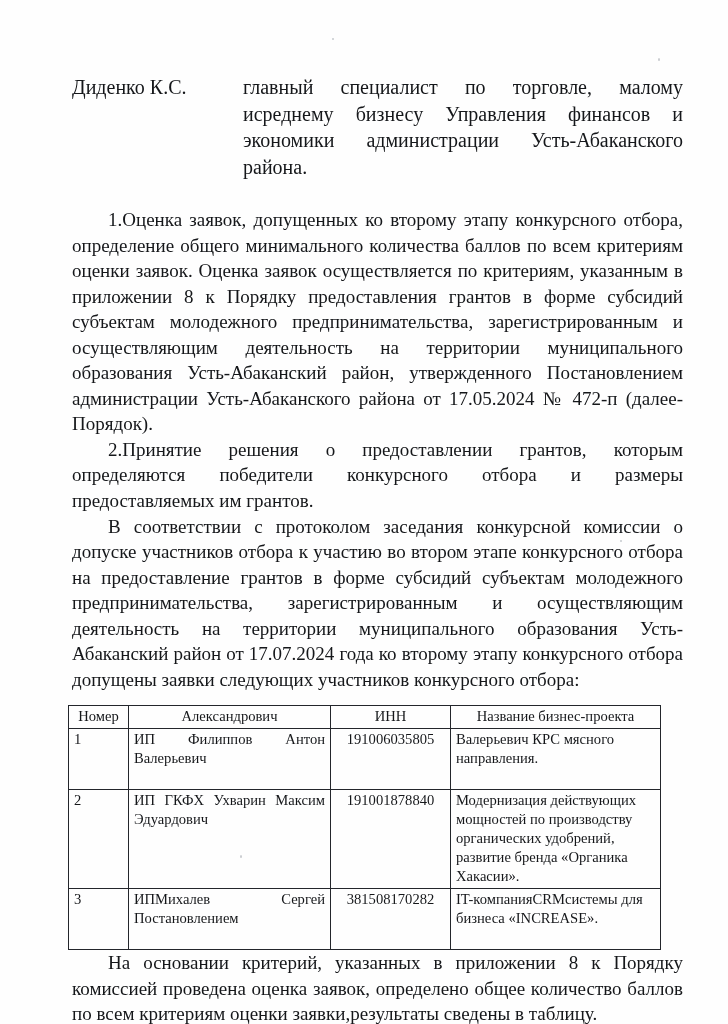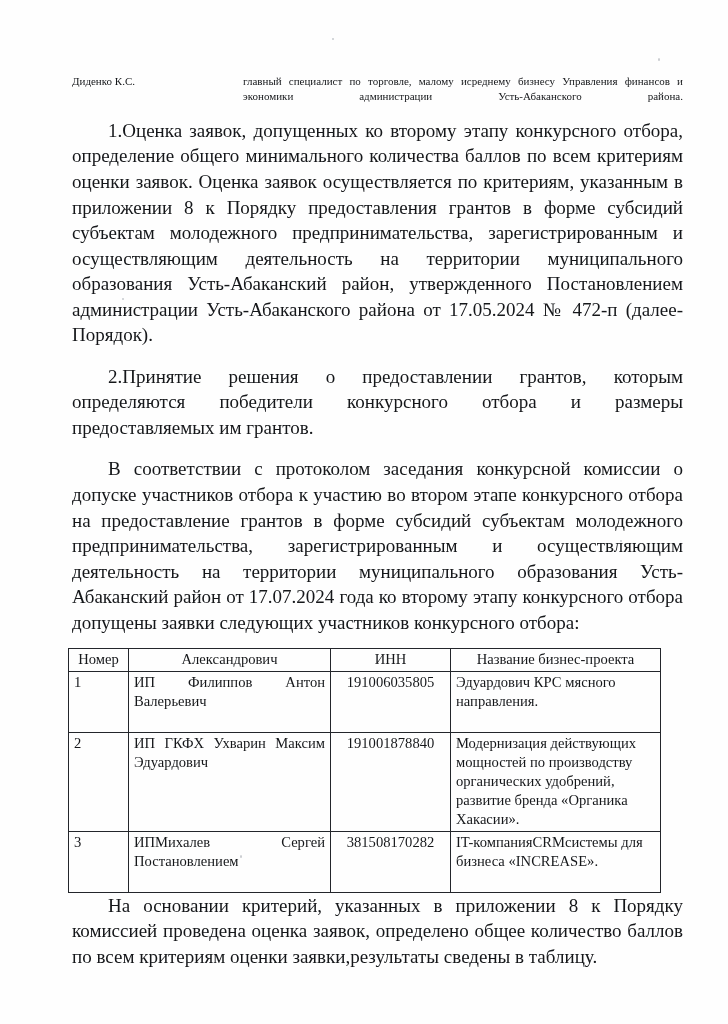--- a/index.html
+++ b/index.html
@@ -29,21 +29,21 @@
     position: absolute;
     left: 72px;
     top: 74px;
     width: 611px;
   }
 
   
   .person-block {
     display: flex;
     align-items: flex-start;
-    font-size: 11px;
+    font-size: 20px;
     line-height: 1.33;
   }
   .person-name {
     width: 171px;
     flex: 0 0 171px;
     white-space: nowrap;
   }
   .person-role {
     flex: 1 1 auto;
     text-align: justify;
@@ -67,21 +67,21 @@
   
   p.para {
     margin: 0;
     font-size: 19px;
     line-height: 1.345;
     text-align: justify;
     text-justify: inter-word;
     text-indent: 36px;
     hyphens: none;
   }
-  p.para + p.para { margin-top: 16px; }
+  p.para + p.para { margin-top: 0; }
 
   
   table.applicants {
     border-collapse: collapse;
     width: 592px;
     margin-top: 13px;
     margin-left: -4px;
     font-size: 14.6px;
     line-height: 1.30;
     table-layout: fixed;
@@ -167,21 +167,21 @@
           <th>Александрович</th>
           <th>ИНН</th>
           <th>Название бизнес-проекта</th>
         </tr>
       </thead>
       <tbody>
         <tr>
           <td class="num">1</td>
           <td class="name j">ИП Филиппов Антон Валерьевич</td>
           <td class="inn">191006035805</td>
-          <td class="proj">Эдуардович КРС мясного направления.</td>
+          <td class="proj">Валерьевич КРС мясного направления.</td>
         </tr>
         <tr class="row-tall">
           <td class="num">2</td>
           <td class="name">ИП ГКФХ Ухварин Максим Эдуардович</td>
           <td class="inn">191001878840</td>
           <td class="proj">Модернизация действующих мощностей по производству органических удобрений, развитие бренда «Органика Хакасии».</td>
         </tr>
         <tr>
           <td class="num">3</td>
           <td class="name j">ИПМихалев Сергей Постановлением</td>

